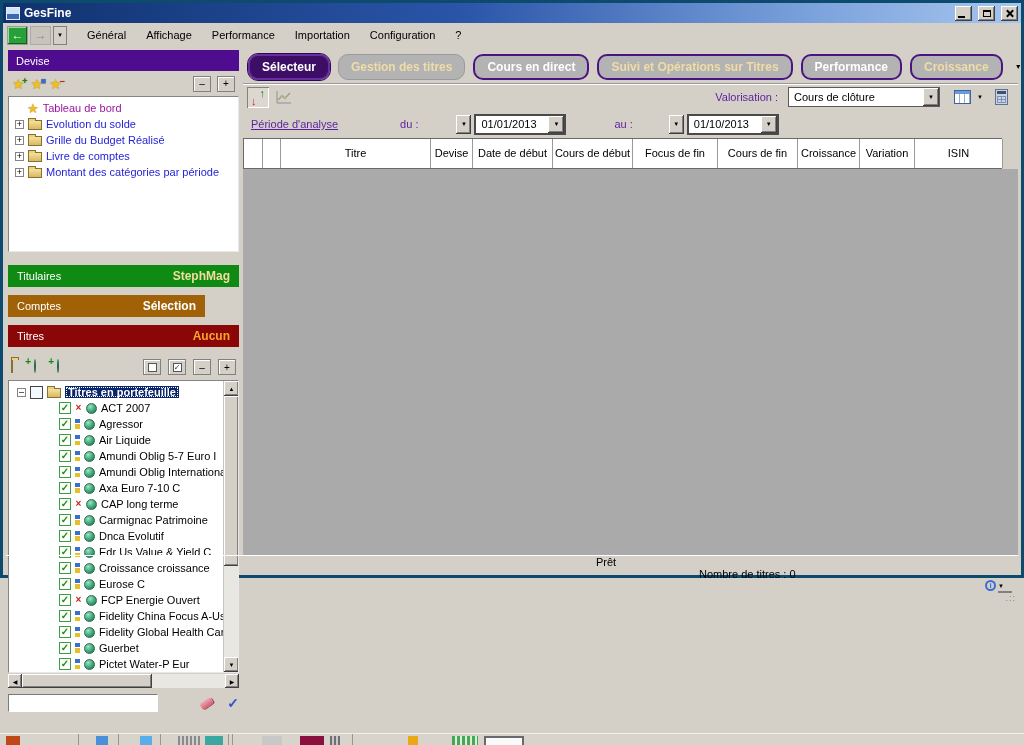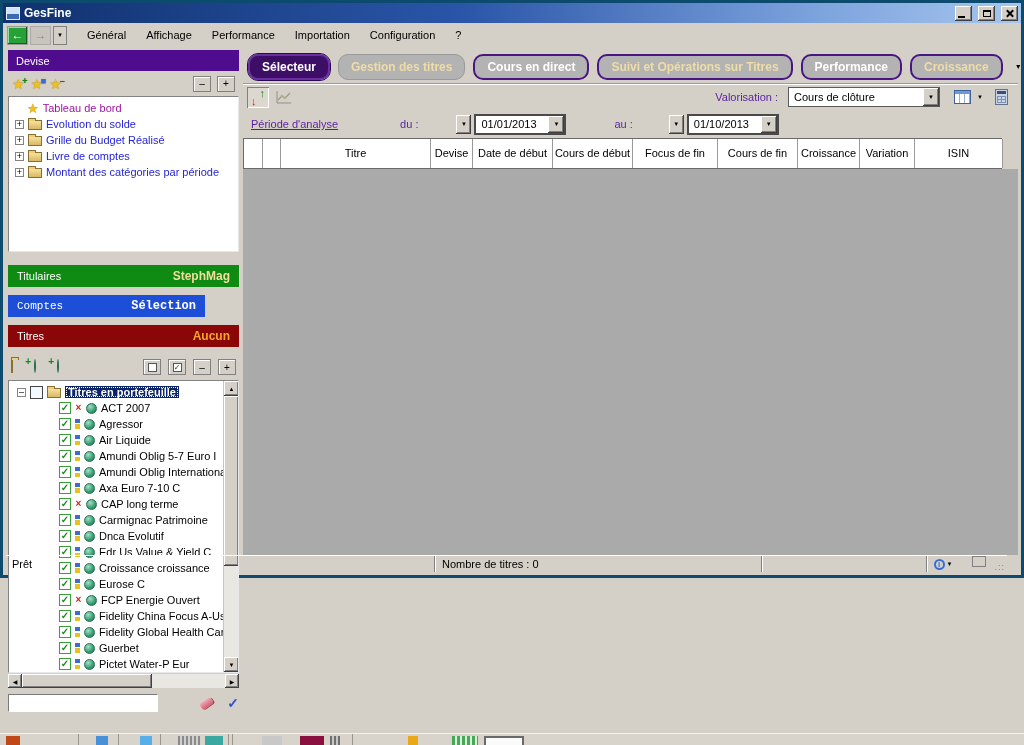--- a/index.html
+++ b/index.html
@@ -95,21 +95,21 @@
     background:linear-gradient(#f6e29c,#d9b863); border:1px solid #8a7030; margin-top:2px; }
   .icon-folder::before { content:""; position:absolute; top:-3px; left:-1px; width:6px; height:2px;
     background:#ecd07c; border:1px solid #8a7030; border-bottom:none; }
   .lbl-blue { color:#2424d6; }
   .lbl-purple { color:#9a16a0; }
   .fav-star { font-size:13px; color:#f0c020; text-shadow:0 0 1px #8a6d1a; margin-left:12px; }
 
   .bar { height:22px; margin:0 4px 8px 2px; padding:0 9px;
     display:flex; align-items:center; justify-content:space-between; color:#fff; }
   .bar-green { background:#0f8a12; margin-top:13px; }
-  .bar-blue  { background:#1d4ed8; width:197px;font-family:Liberation Mono, monospace; }
+  .bar-blue  { background:#a16207; width:197px; }
   .bar-red   { background:#8b0707; }
   .bar .val  { font-weight:bold; font-size:12px; }
   .val-gold   { color:#f2df9e; }
   .val-white  { color:#fff; }
   .val-orange { color:#f5a52b; }
 
   .titres-tools { height:24px; margin:0 4px 0 2px; display:flex; align-items:center; gap:7px; padding:0 3px; }
   .ic16 { width:16px; height:14px; position:relative; flex:none; }
   .mini-globe { width:13px; height:13px; border-radius:50%;
     background:radial-gradient(circle at 35% 30%, #9fe0d0, #35a06a 60%, #1d6b4a); border:1px solid #2a6b50; }
@@ -201,22 +201,22 @@
     display:flex; align-items:center; justify-content:center;
     box-shadow: inset -1px -1px #404040, inset 1px 1px #fff, inset -2px -2px #808080; }
   .date-combo { width:92px; border:2px solid #4a4a4a; height:21px; }
 
   .thead { display:flex; width:759px; border:1px solid #6a6a6a; border-right:none; background:#fff; height:31px; }
   .th { border-right:1px solid #9a9a9a; display:flex; align-items:center; justify-content:center;
     text-align:center; line-height:1.15; padding:1px; overflow:hidden; flex:none; }
   .content-gray { flex:1; background:#aaaaaa; }
 
   
-  .statusbar { position:absolute; left:3px; right:14px; bottom:3px; height:17px;
-    display:flex; align-items:flex-start; border-top:1px solid #fff; }
+  .statusbar { position:absolute; left:3px; right:3px; bottom:3px; height:17px;
+    display:flex; align-items:flex-end; border-top:1px solid #fff;flex-direction:column; }
   .sb-seg { display:flex; align-items:center; padding:0 6px; height:100%; }
   .sb-sep { width:2px; height:100%; border-left:1px solid #808080; border-right:1px solid #fff; }
   .seg-ready { width:428px; }
   .seg-count { width:325px; }
   .seg-fill { flex:1; }
   .info-icon { width:11px; height:11px; border-radius:50%; border:2px solid #3a6cd4; color:#3a6cd4;
     font-size:8px; font-weight:bold; display:flex; align-items:center; justify-content:center; }
   .status-box { width:14px; height:11px; border:1px solid #808080; margin:0 6px; }
   .grip { align-self:flex-end; color:#808080; font-size:9px; letter-spacing:1px; padding:0 2px; }
 

